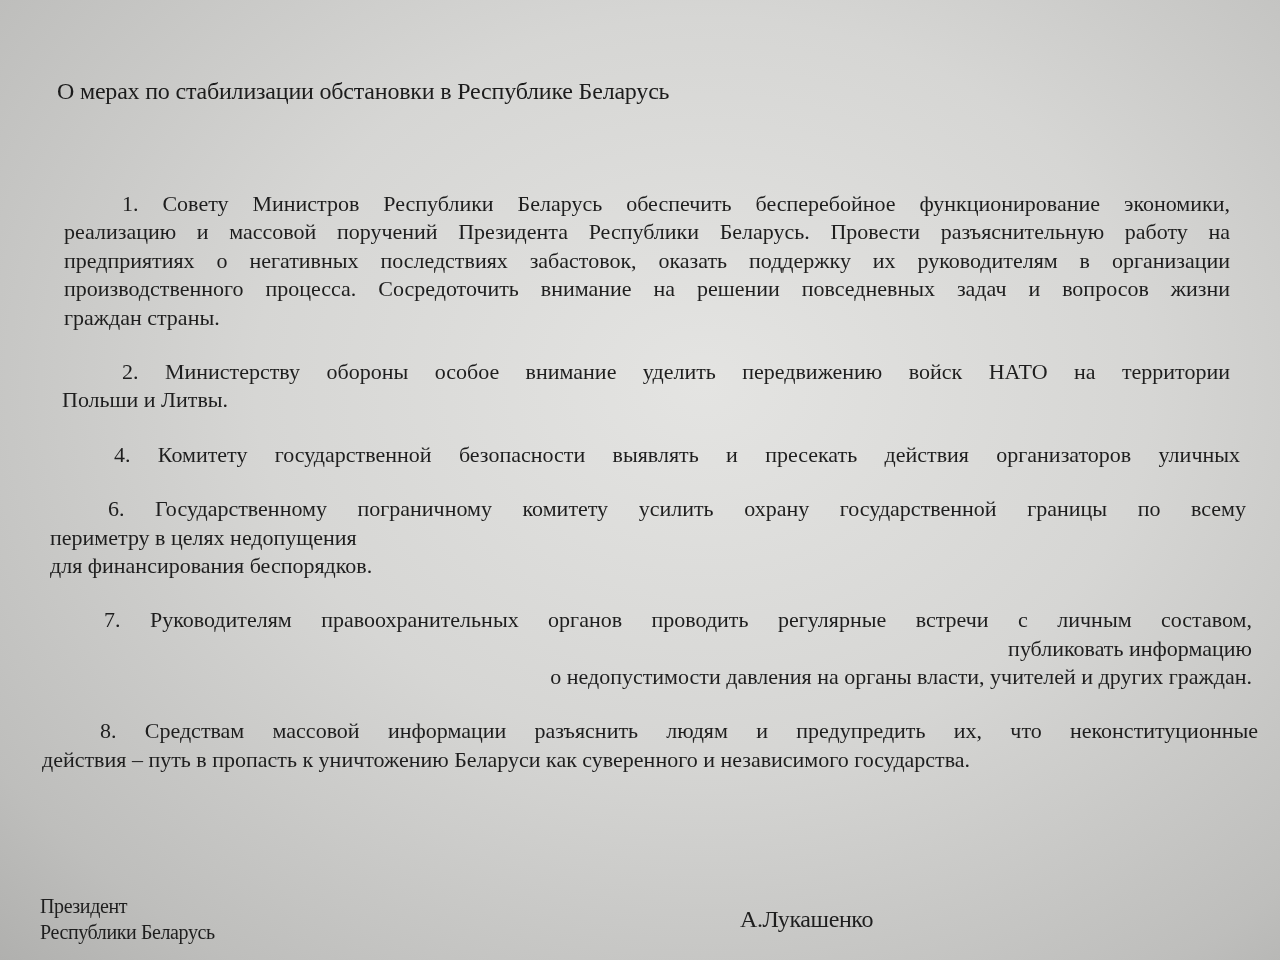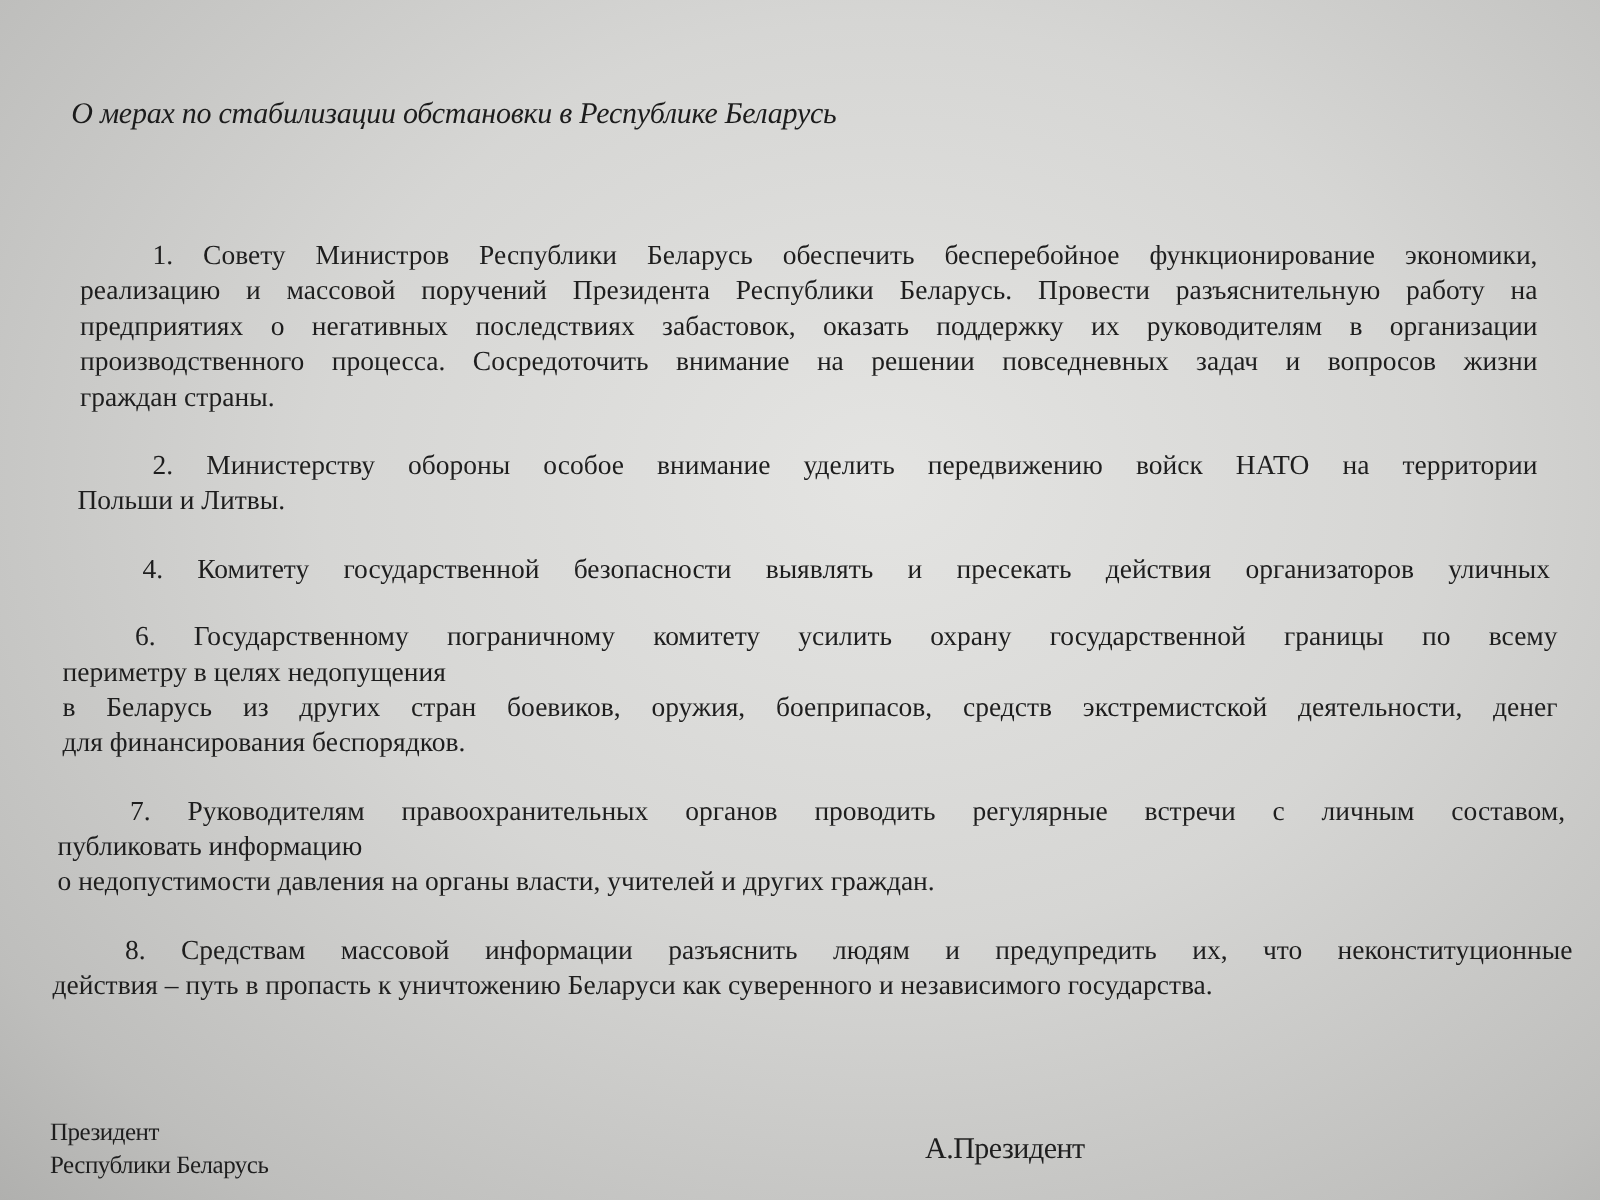--- a/index.html
+++ b/index.html
@@ -20,21 +20,20 @@
       font-family: "Liberation Serif", "DejaVu Serif", serif;
       color: #1e1e1e;
     }
     .doc-title {
       position: absolute;
       left: 57px;
       top: 78px;
       font-size: 24px;
       letter-spacing: -0.2px;
       color: #1c1c1c;
-      font-style: italic;
     }
     .body-text {
       position: absolute;
       left: 64px;
       top: 164px;
       width: 1166px;
       font-size: 22px;
       line-height: 28.4px;
     }
     .line {
@@ -46,21 +45,21 @@
       text-align-last: justify;
       white-space: normal;
     }
     .indent {
       padding-left: 58px;
       margin-top: 26px;
     }
     .shift-a { margin-left: -2px; }
     .shift-b { margin-left: -8px; margin-right: -10px; }
     .shift-c { margin-left: -14px; margin-right: -16px; }
-    .shift-d { margin-left: -18px; margin-right: -22px; }
+    .shift-d { margin-left: -18px; margin-right: -22px; text-align: right; }
     .shift-e { margin-left: -22px; margin-right: -28px; }
     .signature-left {
       position: absolute;
       left: 40px;
       top: 893px;
       font-size: 20px;
       line-height: 26px;
       letter-spacing: -0.4px;
     }
     .signature-right {
@@ -95,21 +94,20 @@
 
 
 
     <div>
       <div class="line justify indent shift-b">4. Комитету государственной безопасности выявлять и пресекать действия организаторов уличных</div>
     </div>
 
     <div>
       <div class="line justify indent shift-c">6. Государственному пограничному комитету усилить охрану государственной границы по всему</div>
       <div class="line shift-c">периметру в целях недопущения</div>
-      <div class="line justify shift-c">в Беларусь из других стран боевиков, оружия, боеприпасов, средств экстремистской деятельности, денег</div>
       <div class="line shift-c">для финансирования беспорядков.</div>
     </div>
 
     <div>
       <div class="line justify indent shift-d">7. Руководителям правоохранительных органов проводить регулярные встречи с личным составом,</div>
       <div class="line shift-d">публиковать информацию</div>
       <div class="line shift-d">о недопустимости давления на органы власти, учителей и других граждан.</div>
     </div>
 
     <div>
@@ -117,15 +115,15 @@
       <div class="line shift-e">действия – путь в пропасть к уничтожению Беларуси как суверенного и независимого государства.</div>
     </div>
 
   </div>
 
   <div class="signature-left">
     <div>Президент</div>
     <div>Республики Беларусь</div>
   </div>
 
-  <div class="signature-right">А.Президент</div>
+  <div class="signature-right">А.Лукашенко</div>
 
 </div>
 
 </body></html>

